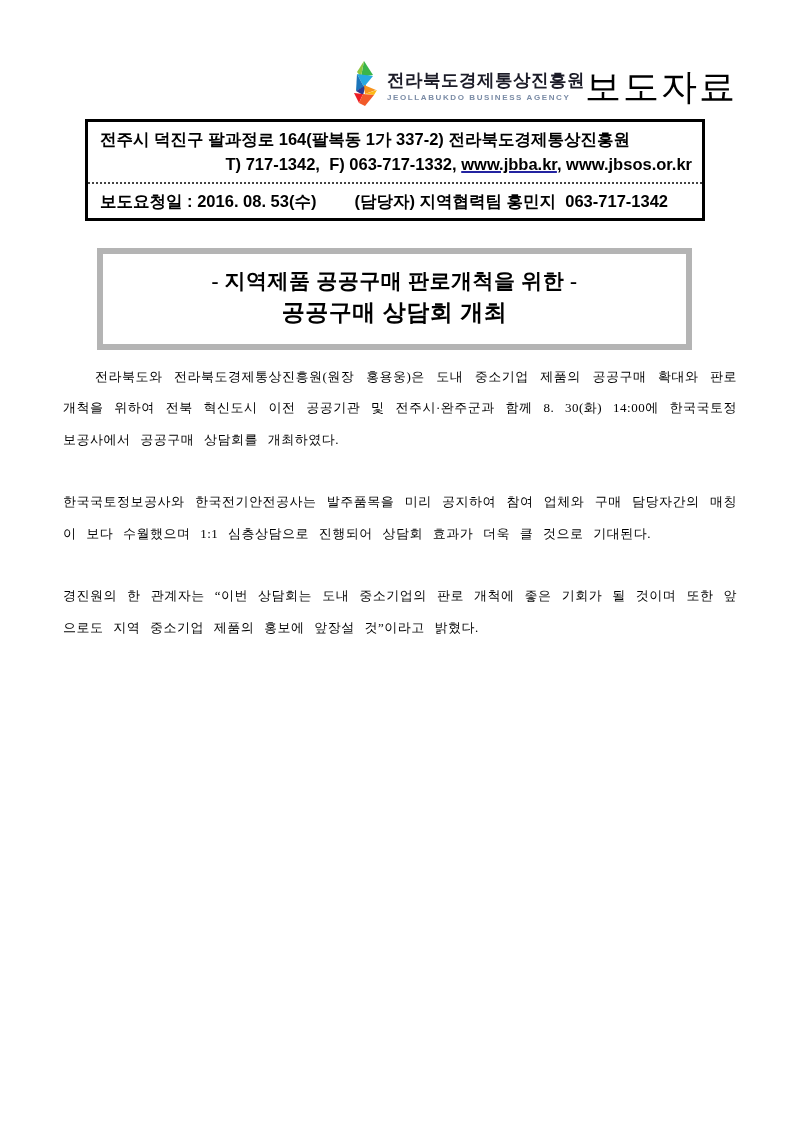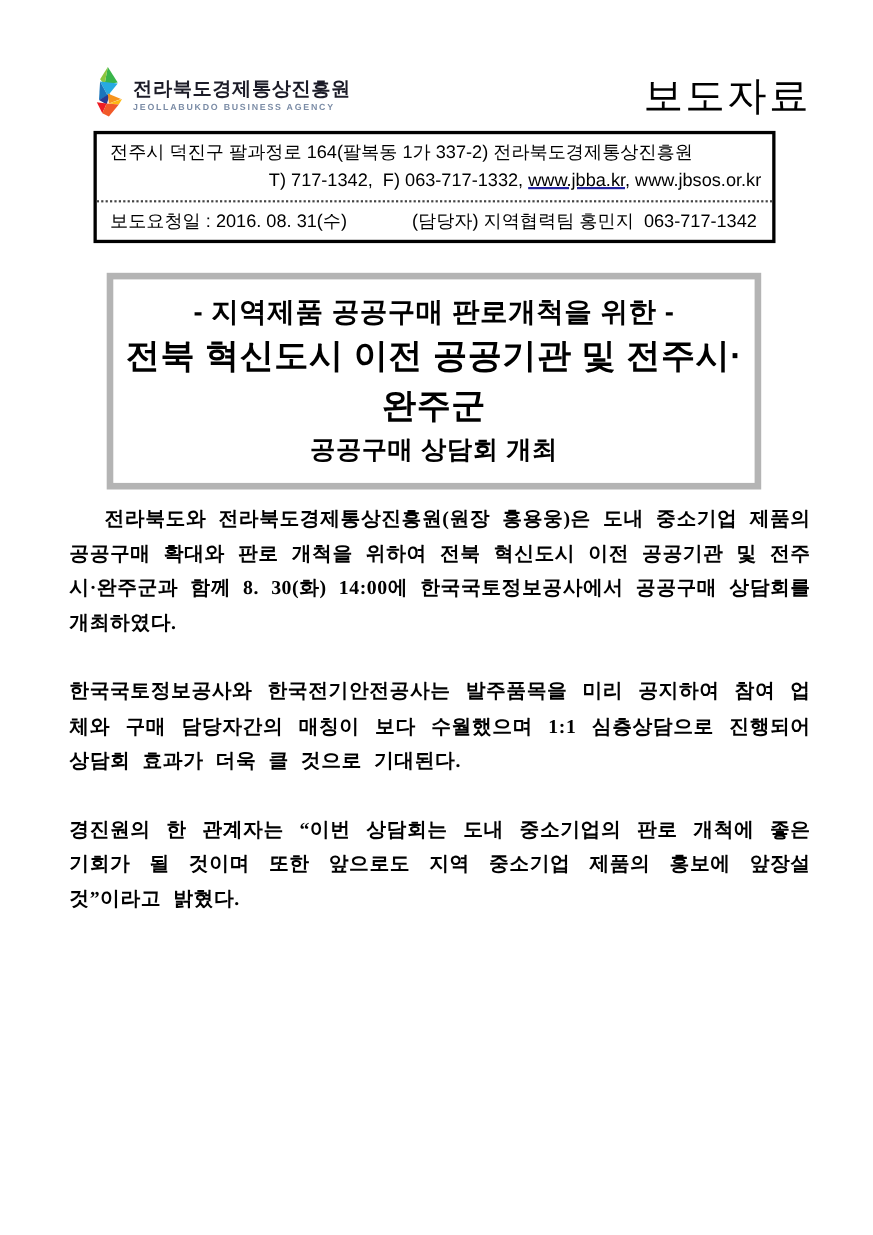--- a/index.html
+++ b/index.html
@@ -9,21 +9,21 @@
     box-sizing:border-box;
     margin:0 auto;
     background:#ffffff;
     padding:55px 57px 0 63px;
     overflow:hidden;
     font-family:"Liberation Serif","DejaVu Serif",serif;
     color:#000;
   }
   
   .top-row {
-    display:flex; justify-content:space-between; align-items:center;
+    display:flex; justify-content:flex-end; align-items:center;
     margin-left:22px; height:64px;
   }
   .logo { display:flex; align-items:center; gap:6px; }
   .logo svg { display:block; }
   .logo-text { display:flex; flex-direction:column; line-height:1.1; }
   .logo-title {
     font-family:"Liberation Sans","DejaVu Sans",sans-serif;
     font-weight:bold; font-size:17.5px; color:#1c1c28; letter-spacing:0.5px;
   }
   .logo-sub {
@@ -32,47 +32,47 @@
   }
   .doc-type {
     font-family:"Liberation Sans","DejaVu Sans",sans-serif;
     font-weight:normal; font-size:36px; letter-spacing:2px; white-space:nowrap;
   }
   
   .info-box {
     margin-left:22px; width:620px; box-sizing:border-box;
     border:3px solid #000;
     font-family:"Liberation Sans","DejaVu Sans",sans-serif;
-    font-weight:normal; font-size:16.5px; line-height:1.35;
+    font-weight:bold; font-size:16.5px; line-height:1.35;
   }
   .info-addr { padding:6px 10px 0 12px; white-space:nowrap; }
   .info-tel  { padding:3px 10px 6px 12px; border-bottom:2px dotted #444; white-space:nowrap;text-align:right; }
   .info-req  { padding:6px 10px 6px 12px; white-space:nowrap; }
   .link-underlined { text-decoration:underline; text-decoration-color:#2323a0; text-decoration-thickness:2px; }
-  .info-req .contact { margin-left:59px; }
+  .info-req .contact { margin-left:38px; }
   
   .title-box {
     margin:27px 0 0 34px; width:595px; box-sizing:border-box;
     border:6px solid #b4b4b4;
     background:#fff;
     text-align:center;
     padding:12px 6px 14px 6px;
     font-family:"Liberation Sans","DejaVu Sans",sans-serif;
     font-weight:bold;
   }
-  .title-box .t1 { font-size:25px; line-height:1.45; letter-spacing:0.5px; }
+  .title-box .t1 { font-size:21px; line-height:1.45; letter-spacing:0.5px;font-family:Liberation Serif, serif; }
   .title-box .t2 { font-size:31px; line-height:1.45; letter-spacing:0.5px; }
   .title-box .t3 { font-size:23px; line-height:1.45; letter-spacing:0.5px; }
   
   .body-text { margin-top:11px; }
   .body-text p {
     margin:0 0 31px 0;
-    font-size:18px; line-height:31.5px;
+    font-size:13px; line-height:31.5px;
     text-align:justify;
-    word-spacing:6px; letter-spacing:0.5px;font-weight:bold;
+    word-spacing:6px; letter-spacing:0.5px;
   }
   .body-text p.indent { text-indent:32px; }
 </style>
 </head>
 <body>
 
 <div class="page">
 
   <div class="top-row">
     <div class="logo">
@@ -96,27 +96,26 @@
     </div>
     <div class="doc-type">보도자료</div>
   </div>
 
   <div class="info-box">
     <div class="info-addr">전주시 덕진구 팔과정로 164(팔복동 1가 337-2) 전라북도경제통상진흥원</div>
     <div class="info-tel">
       <span>T) 717-1342,&nbsp; F) 063-717-1332, </span><span class="link-underlined">www.jbba.kr</span><span>, </span><span>www.jbsos.or.kr</span>
     </div>
     <div class="info-req">
-      <span>보도요청일 : </span><span>2016. 08. 31(수)</span><span class="contact">(담당자) 지역협력팀 홍민지&nbsp; 063-717-1342</span>
+      <span>보도요청일 : </span><span>2016. 08. 53(수)</span><span class="contact">(담당자) 지역협력팀 홍민지&nbsp; 063-717-1342</span>
     </div>
   </div>
 
   <div class="title-box">
     <div class="t1">- 지역제품 공공구매 판로개척을 위한 -</div>
-    <div class="t2">전북 혁신도시 이전 공공기관 및 전주시·완주군</div>
     <div class="t3">공공구매 상담회 개최</div>
   </div>
 
   <div class="body-text">
     <p class="indent">전라북도와 전라북도경제통상진흥원(원장 홍용웅)은 도내 중소기업 제품의 공공구매 확대와 판로 개척을 위하여 전북 혁신도시 이전 공공기관 및 전주시·완주군과 함께 8. 30(화) 14:00에 한국국토정보공사에서 공공구매 상담회를 개최하였다.</p>
     <p>한국국토정보공사와 한국전기안전공사는 발주품목을 미리 공지하여 참여 업체와 구매 담당자간의 매칭이 보다 수월했으며 1:1 심층상담으로 진행되어 상담회 효과가 더욱 클 것으로 기대된다.</p>
     <p>경진원의 한 관계자는 “이번 상담회는 도내 중소기업의 판로 개척에 좋은 기회가 될 것이며 또한 앞으로도 지역 중소기업 제품의 홍보에 앞장설 것”이라고 밝혔다.</p>
   </div>
 
 </div>

